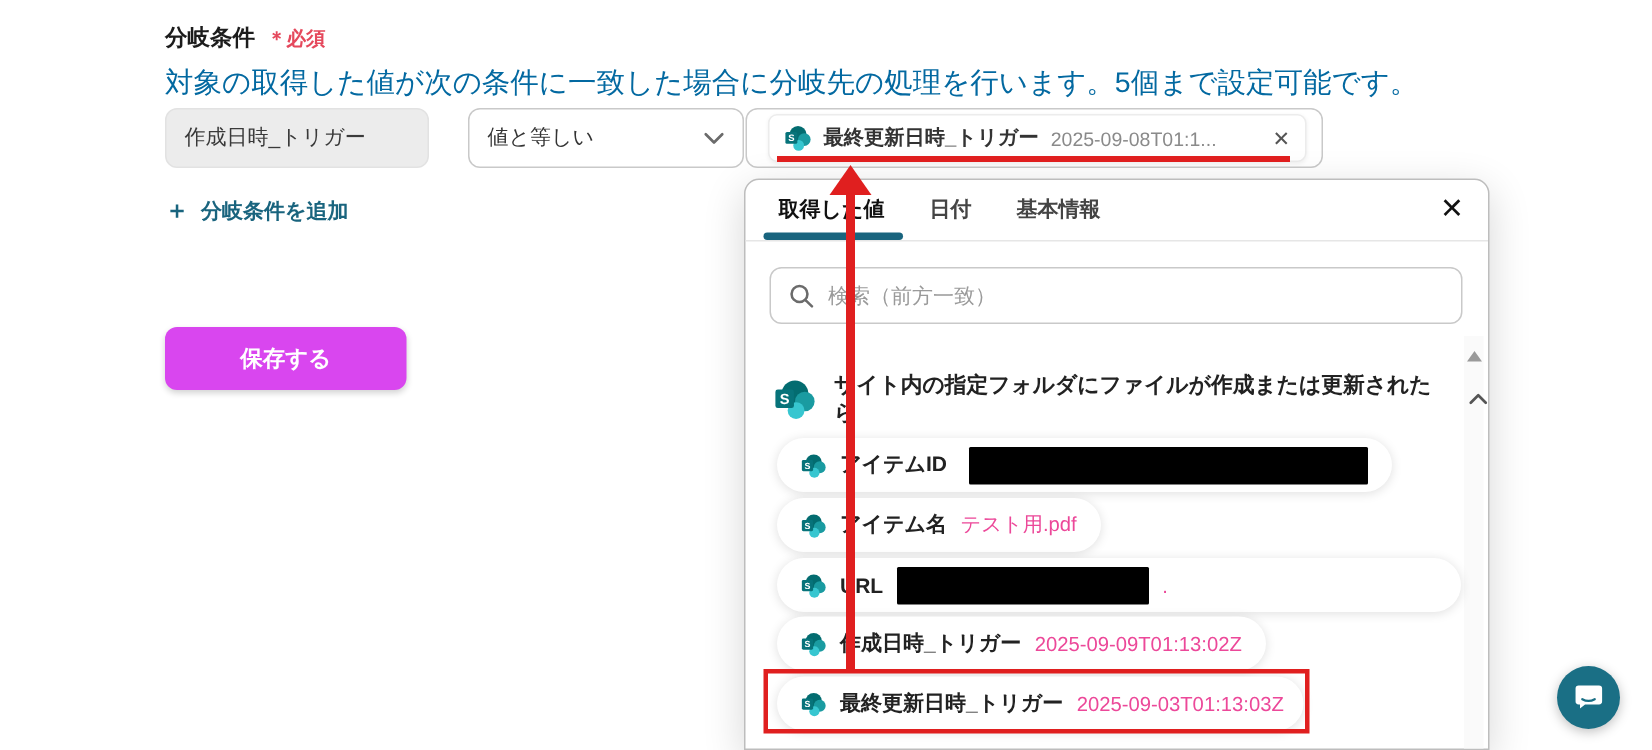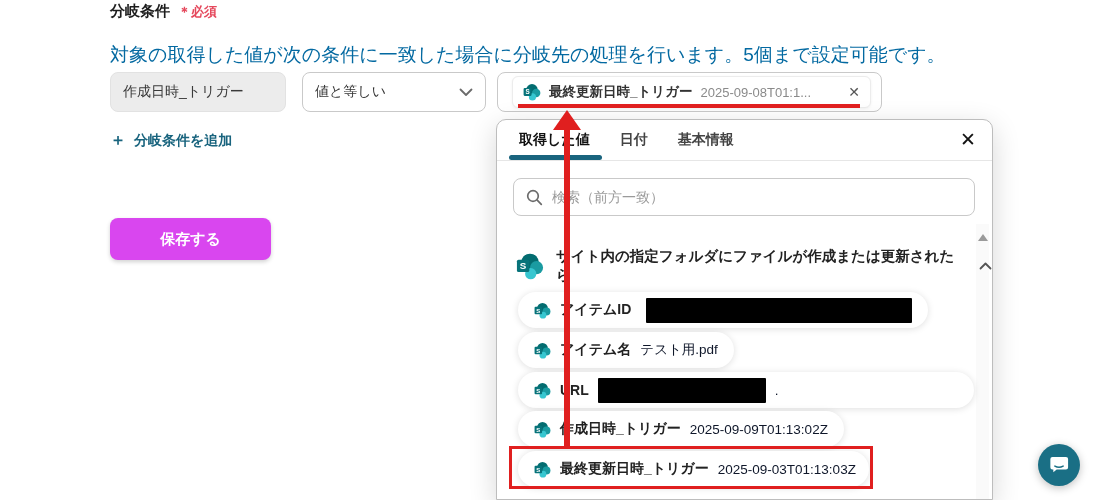--- a/index.html
+++ b/index.html
@@ -6,28 +6,28 @@
   html,body { width:1101px; height:500px; }
   body {
     position: relative;
     font-family: "Liberation Sans", "DejaVu Sans", sans-serif;
     background:#ffffff;
     overflow:hidden;
     color:#222;
   }
 
   
-  .heading { position:absolute; left:110px; top:2px; font-size:15px; font-weight:bold; color:#1c1c1c; }
+  .heading { position:absolute; left:110px; top:16px; font-size:15px; font-weight:bold; color:#1c1c1c; }
   .required { color:#e5485c; font-size:13px; font-weight:bold; margin-left:8px; }
   .desc { position:absolute; left:110px; top:42px; font-size:19px; color:#0369a1;text-align:right; }
 
   .field { position:absolute; top:72px; height:40px; border-radius:8px; display:flex; align-items:center; font-size:14px; }
   .field-target { left:110px; width:176px; background:#ececec; border:1px solid #e2e2e2; }
   .field-target input { border:none; background:transparent; outline:none; width:100%; padding:0 12px; font-size:14px; color:#3a3a3a; font-family:inherit; }
-  .field-operator { left:302px; width:184px; background:#fff; border:1px solid #c9c9c9; padding:0 12px; justify-content:space-between; cursor:pointer; color:#333; }
+  .field-operator { left:312px; width:184px; background:#fff; border:1px solid #c9c9c9; padding:0 12px; justify-content:space-between; cursor:pointer; color:#333; }
   .field-value { left:497px; width:385px; background:#fff; border:1px solid #c9c9c9; padding:0 10px 0 14px; }
 
   .chip { display:flex; align-items:center; gap:8px; width:100%; height:32px; background:#fff; border:1px solid #ececec; border-radius:6px; box-shadow:0 1px 3px rgba(0,0,0,.06); padding:0 10px; }
   .chip-label { font-weight:bold; font-size:13.5px; color:#333; white-space:nowrap; }
   .chip-value { font-size:13px; color:#8a8a8a; white-space:nowrap; }
   .chip-close { margin-left:auto; font-size:14px; color:#555; cursor:pointer; line-height:1; }
 
   .add-link { position:absolute; left:110px; top:130px; display:flex; align-items:center; gap:8px; color:#19647e; font-size:14px; font-weight:bold; cursor:pointer; }
   .add-link .plus { font-size:16px; font-weight:bold; }
 
@@ -46,21 +46,21 @@
   .searchbox input::placeholder { color:#9a9a9a; }
 
   .scroll-track { position:absolute; right:3px; top:104px; bottom:0; width:13px; background:#fafafa; }
   .scroll-up-arrow { position:absolute; left:2px; top:10px; width:0; height:0; border-left:5px solid transparent; border-right:5px solid transparent; border-bottom:7px solid #9a9a9a; }
 
   .section-head { position:absolute; left:19px; top:127px; display:flex; align-items:center; gap:12px; cursor:pointer; }
   .section-title { font-size:14.5px; font-weight:bold; color:#222; }
 
   .row { position:absolute; left:21px; height:36px; border-radius:18px; background:#fff; box-shadow:0 1px 7px rgba(0,0,0,.13); display:flex; align-items:center; gap:9px; padding:0 16px; cursor:pointer; }
   .row-label { font-size:14px; font-weight:bold; color:#222; white-space:nowrap; }
-  .row-value { font-size:13.5px; color:#0f172a; white-space:nowrap; }
+  .row-value { font-size:13.5px; color:#ec4899; white-space:nowrap; }
   .redacted { background:#000; height:25px; border-radius:1px; }
 
   
   .ann { position:absolute; z-index:50; pointer-events:none; }
   .ann-underline { left:518px; top:104px; width:342px; height:4px; background:#e01f1f; }
   .ann-arrow-line { left:564px; top:129px; width:6px; height:318px; background:#e01f1f; }
   .ann-arrow-head { left:553px; top:110px; width:0; height:0; border-left:14px solid transparent; border-right:14px solid transparent; border-bottom:20px solid #e01f1f; }
   .ann-box { left:509px; top:446px; width:364px; height:43px; border:3px solid #e01f1f; background:transparent; }
 
   

